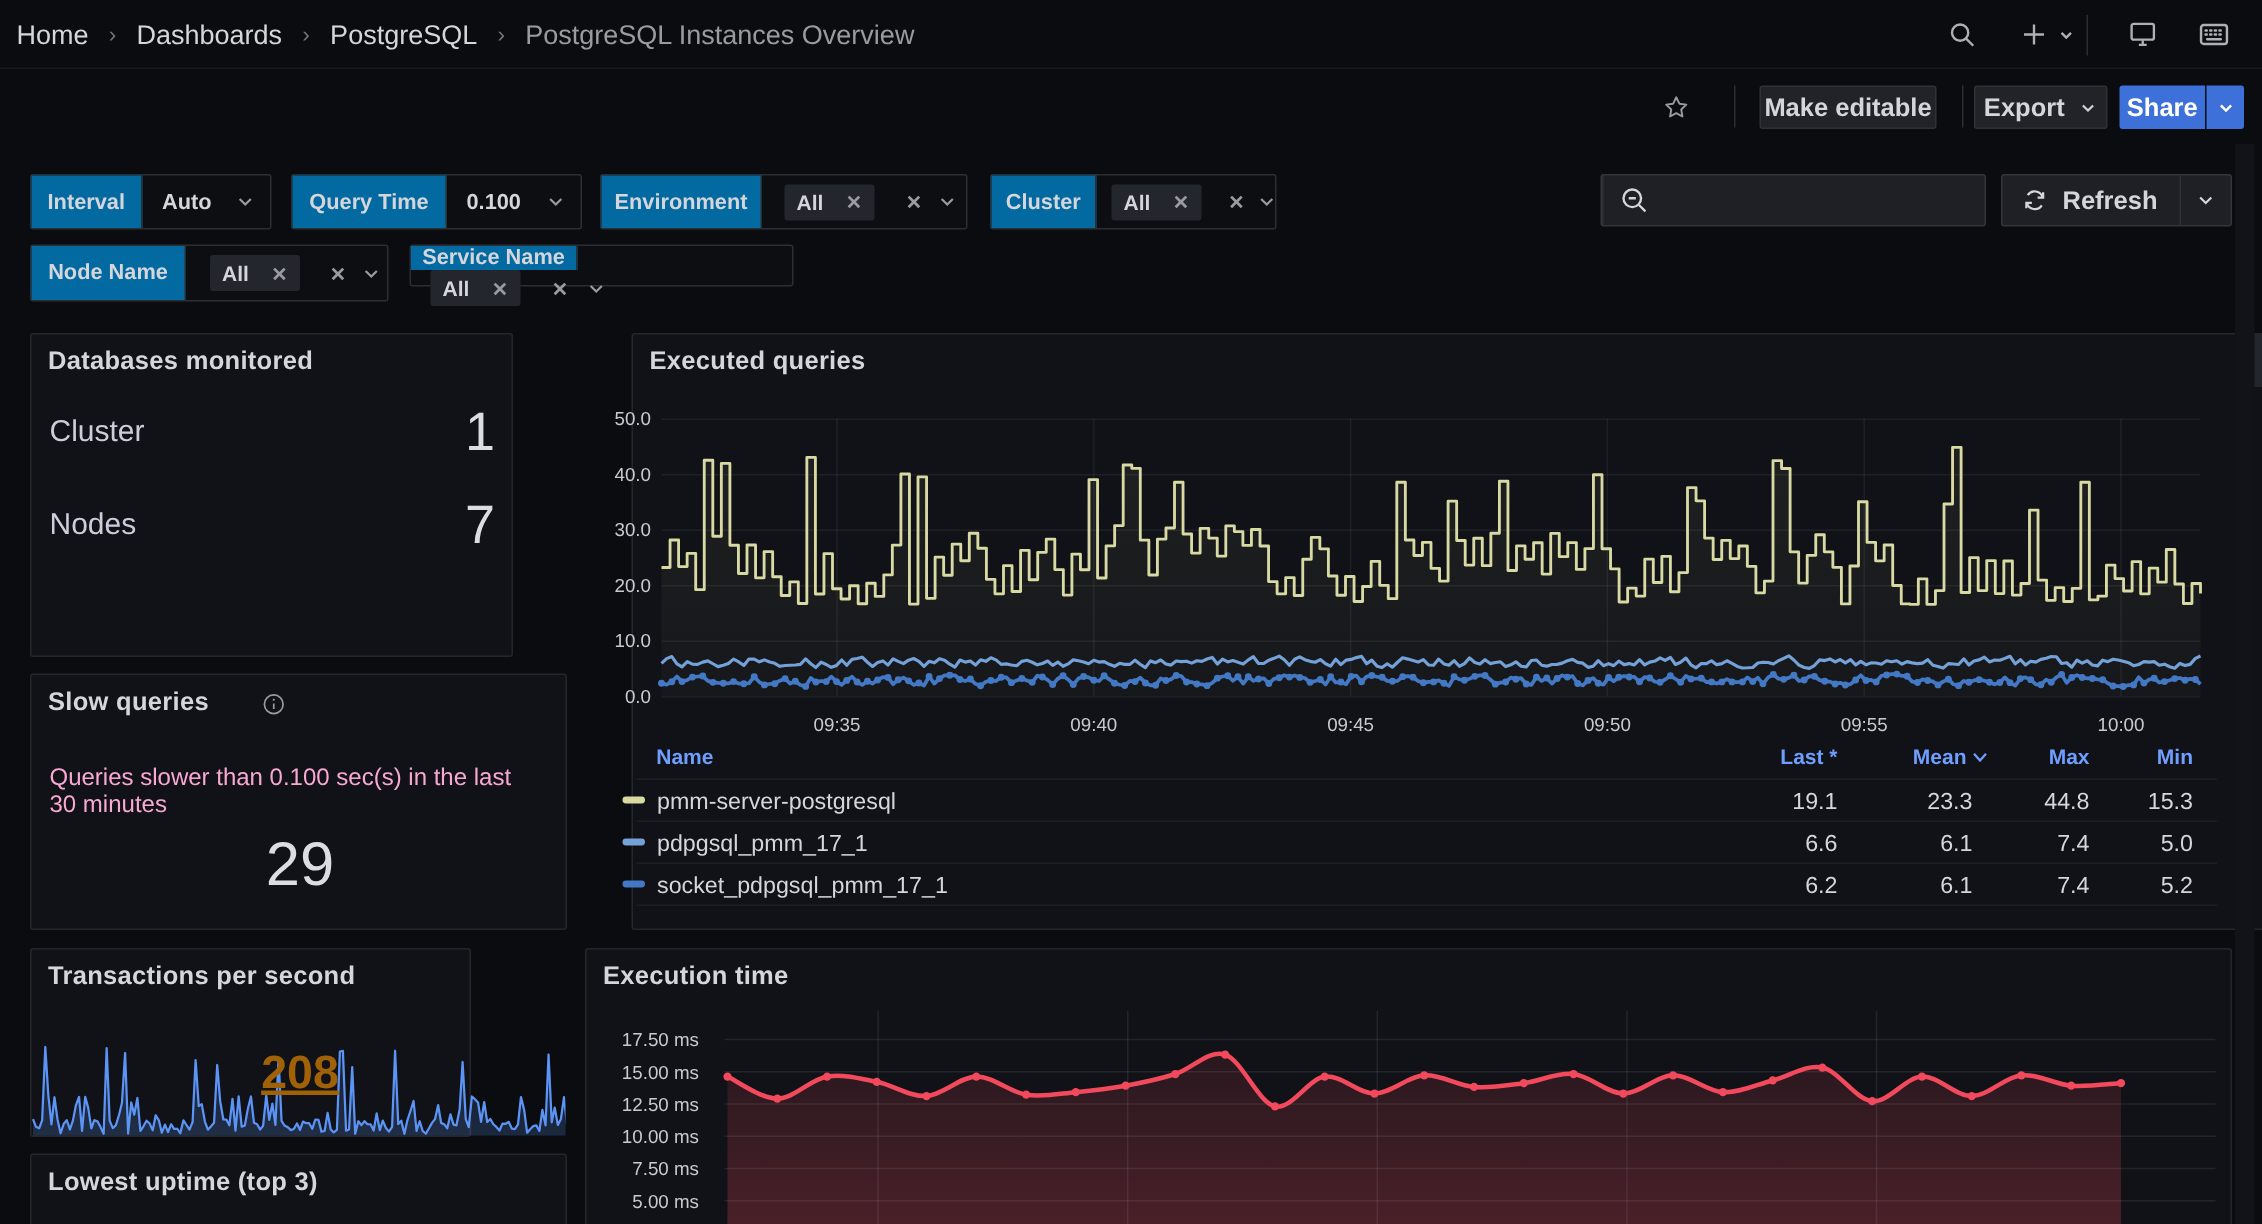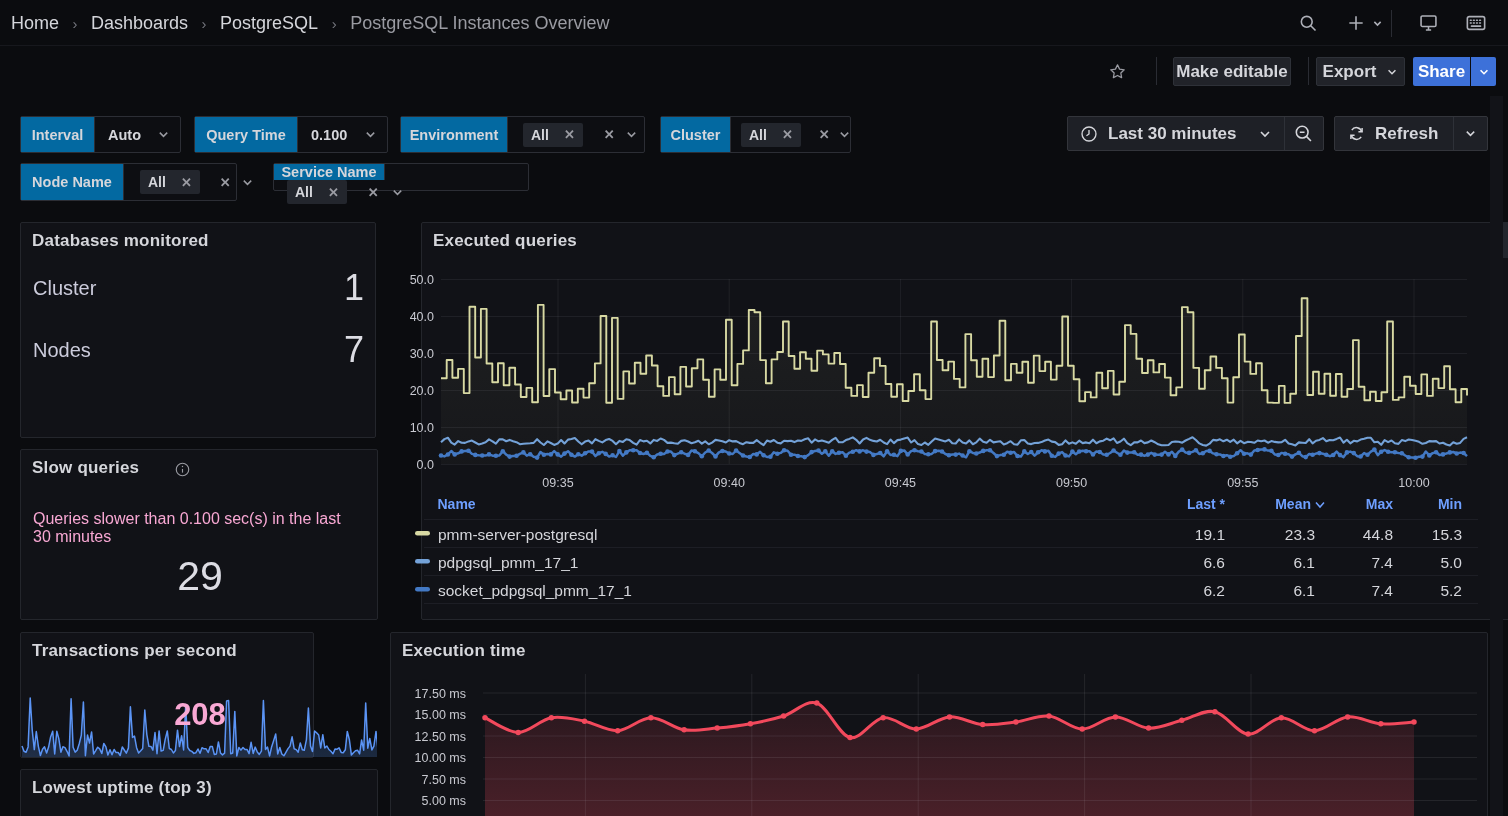--- a/index.html
+++ b/index.html
@@ -99,21 +99,21 @@
 <div class="fbox" style="left:660px;top:116px;width:191px;">
   <div class="flabel" style="width:70px;">Cluster</div>
   <div class="fval" style="padding-left:10px;gap:0;">
       <span class="chip">All<span class="xi" style="margin-left:8px;">✕</span></span>
       <span class="xi" style="margin-left:18px;">✕</span>
       <svg style="margin-left:8px;" width="13" height="13" viewBox="0 0 14 14" fill="none" stroke="#9a9ba2" stroke-width="1.6">
         <path d="M3 5l4 4 4-4"></path>
       </svg>
     </div>
 </div>
-<div class="fbox" style="left:20px;top:163px;width:217px;height:38px;">
+<div class="fbox" style="left:20px;top:163px;width:239px;height:38px;">
   <div class="flabel" style="width:103px;">Node Name</div>
   <div class="fval" style="padding-left:16px;gap:0;">
       <span class="chip">All<span class="xi" style="margin-left:8px;">✕</span></span>
       <span class="xi" style="margin-left:20px;">✕</span>
       <svg style="margin-left:10px;" width="13" height="13" viewBox="0 0 14 14" fill="none" stroke="#9a9ba2" stroke-width="1.6">
         <path d="M3 5l4 4 4-4"></path>
       </svg>
     </div>
 </div>
 <div class="fbox" style="left:273px;top:163px;width:256px;height:28px;flex-direction:column;">
@@ -121,30 +121,20 @@
   <div class="fval" style="padding-left:13px;gap:0;">
       <span class="chip">All<span class="xi" style="margin-left:8px;">✕</span></span>
       <span class="xi" style="margin-left:21px;">✕</span>
       <svg style="margin-left:12px;" width="13" height="13" viewBox="0 0 14 14" fill="none" stroke="#9a9ba2" stroke-width="1.6">
         <path d="M3 5l4 4 4-4"></path>
       </svg>
     </div>
 </div>
 
 <div class="fbox" style="left:1067px;top:116px;width:257px;height:35px;background:#1e2026;border-color:#33353b;">
-  <div class="fval" style="gap:10px;padding:0 12px;font-size:17px;width:216px;flex:0 0 auto;">
-    <svg width="18" height="18" viewBox="0 0 24 24" fill="none" stroke="#d5d6db" stroke-width="1.8">
-        <circle cx="12" cy="12" r="9.3"></circle>
-        <path d="M12 6.8V12l-3.4 2.3"></path>
-      </svg>
-    Last 30 minutes
-    <svg style="margin-left:auto;" width="14" height="14" viewBox="0 0 14 14" fill="none" stroke="#d5d6db" stroke-width="1.6">
-        <path d="M3 5l4 4 4-4"></path>
-      </svg>
-  </div>
   <div style="width:1px;background:#2e3138;"></div>
   <div style="display:flex;align-items:center;justify-content:center;width:40px;">
     <svg width="21" height="21" viewBox="0 0 24 24" fill="none" stroke="#d5d6db" stroke-width="1.8">
         <circle cx="10.5" cy="10.5" r="6.7"></circle>
         <path d="M15.6 15.6L20.5 20.5M7.8 10.5h5.4"></path>
       </svg>
   </div>
 </div>
 <div class="fbox" style="left:1334px;top:116px;width:154px;height:35px;background:#1e2026;border-color:#33353b;text-align:right;">
   <div class="fval" style="gap:10px;padding:0 13px;font-size:17px;">
@@ -155,21 +145,21 @@
     Refresh
   </div>
   <div style="width:1px;background:#2e3138;"></div>
   <div style="display:flex;align-items:center;justify-content:center;width:33px;">
     <svg width="13" height="13" viewBox="0 0 14 14" fill="none" stroke="#d5d6db" stroke-width="1.6">
         <path d="M3 5l4 4 4-4"></path>
       </svg>
   </div>
 </div>
 
-<div class="panel" style="left:20px;top:222px;width:356px;height:216px;">
+<div class="panel" style="left:20px;top:222px;width:322px;height:216px;">
   <div class="ptitle">Databases monitored</div>
   <div class="statrow" style="top:43px;height:44px;">
       <span class="statlab">Cluster</span>
       <span class="statval">1</span>
     </div>
   <div class="statrow" style="top:105px;height:44px;">
       <span class="statlab">Nodes</span>
       <span class="statval">7</span>
     </div>
 </div>
@@ -180,21 +170,21 @@
       <circle cx="12" cy="12" r="8.8"></circle>
       <path d="M12 11.2v5.2"></path>
       <circle cx="12" cy="7.8" r="1" fill="#9a9ba2" stroke="none"></circle>
     </svg>
   <div class="abs" style="left:12px;top:60px;width:328px;font-size:16px;color:#f9a8d4;line-height:17.5px;">Queries slower than 0.100 sec(s) in the last 30 minutes</div>
   <div class="abs" style="left:0;top:103px;width:358px;text-align:center;font-size:41px;font-weight:500;color:#dcdce3;">29</div>
 </div>
 
 <div class="panel" style="left:20px;top:632px;width:294px;height:126px;">
   <div class="ptitle">Transactions per second</div>
-  <div class="abs" style="left:0;top:64px;width:358px;text-align:center;font-size:31px;font-weight:700;color:#f9a8d4;z-index:2;">208</div>
+  <div class="abs" style="left:0;top:64px;width:358px;text-align:center;font-size:31px;font-weight:700;color:#a16207;z-index:2;text-decoration:underline;">208</div>
   <svg class="abs" style="left:0;top:0;" width="356" height="124" viewBox="20 632 356 124">
     <path d="M21.0 745.1 L23.0 750.2 L25.1 751.2 L27.1 745.9 L29.2 697.0 L31.2 729.0 L33.3 748.6 L35.3 730.5 L37.4 745.6 L39.4 754.5 L41.5 748.2 L43.5 745.8 L45.6 752.0 L47.6 746.1 L49.6 735.9 L51.7 730.3 L53.7 753.0 L55.8 730.2 L57.8 737.6 L59.9 751.2 L61.9 745.8 L64.0 746.6 L66.0 750.3 L68.1 754.9 L70.1 697.8 L72.1 746.2 L74.2 751.1 L76.2 749.3 L78.3 742.5 L80.3 734.3 L82.4 701.0 L84.4 754.7 L86.5 734.0 L88.5 742.1 L90.6 731.0 L92.6 753.0 L94.7 749.7 L96.7 746.2 L98.7 747.9 L100.8 752.5 L102.8 742.5 L104.9 745.9 L106.9 754.1 L109.0 748.7 L111.0 753.7 L113.1 748.5 L115.1 751.6 L117.2 751.5 L119.2 754.5 L121.3 745.9 L123.3 749.0 L125.3 752.1 L127.4 747.1 L129.4 705.7 L131.5 736.4 L133.5 735.1 L135.6 746.7 L137.6 752.1 L139.7 749.8 L141.7 747.5 L143.8 709.0 L145.8 733.3 L147.9 745.3 L149.9 745.4 L151.9 749.2 L154.0 731.6 L156.0 752.7 L158.1 729.9 L160.1 750.1 L162.2 749.4 L164.2 738.4 L166.3 730.0 L168.3 747.5 L170.4 748.5 L172.4 752.0 L174.4 749.6 L176.5 729.2 L178.5 745.6 L180.6 734.7 L182.6 748.9 L184.7 704.5 L186.7 746.3 L188.8 749.5 L190.8 750.4 L192.9 752.4 L194.9 751.7 L197.0 748.0 L199.0 752.3 L201.0 746.7 L203.1 747.8 L205.1 747.8 L207.2 751.5 L209.2 745.4 L211.3 745.5 L213.3 753.4 L215.4 753.0 L217.4 740.9 L219.5 752.0 L221.5 753.9 L223.6 752.2 L225.6 700.0 L227.6 699.6 L229.7 752.8 L231.7 752.0 L233.8 710.4 L235.8 754.9 L237.9 746.5 L239.9 749.1 L242.0 746.5 L244.0 748.5 L246.1 748.6 L248.1 752.7 L250.1 741.3 L252.2 752.4 L254.2 746.1 L256.3 751.0 L258.3 753.4 L260.4 750.2 L262.4 699.5 L264.5 748.4 L266.5 746.1 L268.6 754.9 L270.6 745.9 L272.7 739.5 L274.7 733.0 L276.7 753.0 L278.8 746.5 L280.8 753.0 L282.9 754.8 L284.9 751.3 L287.0 747.6 L289.0 745.1 L291.1 735.8 L293.1 747.7 L295.2 748.6 L297.2 751.2 L299.3 741.9 L301.3 748.7 L303.3 749.2 L305.4 738.8 L307.4 707.0 L309.5 745.1 L311.5 750.4 L313.6 730.0 L315.6 731.8 L317.7 734.0 L319.7 746.9 L321.8 733.7 L323.8 747.0 L325.9 745.0 L327.9 748.5 L329.9 750.3 L332.0 752.7 L334.0 748.1 L336.1 748.2 L338.1 746.9 L340.2 751.4 L342.2 751.8 L344.3 748.8 L346.3 730.4 L348.4 738.8 L350.4 754.1 L352.4 751.8 L354.5 749.7 L356.5 749.2 L358.6 752.9 L360.6 738.9 L362.7 749.2 L364.7 702.0 L366.8 747.2 L368.8 737.4 L370.9 748.9 L372.9 745.2 L375.0 730.4 L377.0 748.6 L377.0 757.0 L21.0 757.0 Z" fill="url(#spfill)"></path>
     <path d="M21.0 745.1 L23.0 750.2 L25.1 751.2 L27.1 745.9 L29.2 697.0 L31.2 729.0 L33.3 748.6 L35.3 730.5 L37.4 745.6 L39.4 754.5 L41.5 748.2 L43.5 745.8 L45.6 752.0 L47.6 746.1 L49.6 735.9 L51.7 730.3 L53.7 753.0 L55.8 730.2 L57.8 737.6 L59.9 751.2 L61.9 745.8 L64.0 746.6 L66.0 750.3 L68.1 754.9 L70.1 697.8 L72.1 746.2 L74.2 751.1 L76.2 749.3 L78.3 742.5 L80.3 734.3 L82.4 701.0 L84.4 754.7 L86.5 734.0 L88.5 742.1 L90.6 731.0 L92.6 753.0 L94.7 749.7 L96.7 746.2 L98.7 747.9 L100.8 752.5 L102.8 742.5 L104.9 745.9 L106.9 754.1 L109.0 748.7 L111.0 753.7 L113.1 748.5 L115.1 751.6 L117.2 751.5 L119.2 754.5 L121.3 745.9 L123.3 749.0 L125.3 752.1 L127.4 747.1 L129.4 705.7 L131.5 736.4 L133.5 735.1 L135.6 746.7 L137.6 752.1 L139.7 749.8 L141.7 747.5 L143.8 709.0 L145.8 733.3 L147.9 745.3 L149.9 745.4 L151.9 749.2 L154.0 731.6 L156.0 752.7 L158.1 729.9 L160.1 750.1 L162.2 749.4 L164.2 738.4 L166.3 730.0 L168.3 747.5 L170.4 748.5 L172.4 752.0 L174.4 749.6 L176.5 729.2 L178.5 745.6 L180.6 734.7 L182.6 748.9 L184.7 704.5 L186.7 746.3 L188.8 749.5 L190.8 750.4 L192.9 752.4 L194.9 751.7 L197.0 748.0 L199.0 752.3 L201.0 746.7 L203.1 747.8 L205.1 747.8 L207.2 751.5 L209.2 745.4 L211.3 745.5 L213.3 753.4 L215.4 753.0 L217.4 740.9 L219.5 752.0 L221.5 753.9 L223.6 752.2 L225.6 700.0 L227.6 699.6 L229.7 752.8 L231.7 752.0 L233.8 710.4 L235.8 754.9 L237.9 746.5 L239.9 749.1 L242.0 746.5 L244.0 748.5 L246.1 748.6 L248.1 752.7 L250.1 741.3 L252.2 752.4 L254.2 746.1 L256.3 751.0 L258.3 753.4 L260.4 750.2 L262.4 699.5 L264.5 748.4 L266.5 746.1 L268.6 754.9 L270.6 745.9 L272.7 739.5 L274.7 733.0 L276.7 753.0 L278.8 746.5 L280.8 753.0 L282.9 754.8 L284.9 751.3 L287.0 747.6 L289.0 745.1 L291.1 735.8 L293.1 747.7 L295.2 748.6 L297.2 751.2 L299.3 741.9 L301.3 748.7 L303.3 749.2 L305.4 738.8 L307.4 707.0 L309.5 745.1 L311.5 750.4 L313.6 730.0 L315.6 731.8 L317.7 734.0 L319.7 746.9 L321.8 733.7 L323.8 747.0 L325.9 745.0 L327.9 748.5 L329.9 750.3 L332.0 752.7 L334.0 748.1 L336.1 748.2 L338.1 746.9 L340.2 751.4 L342.2 751.8 L344.3 748.8 L346.3 730.4 L348.4 738.8 L350.4 754.1 L352.4 751.8 L354.5 749.7 L356.5 749.2 L358.6 752.9 L360.6 738.9 L362.7 749.2 L364.7 702.0 L366.8 747.2 L368.8 737.4 L370.9 748.9 L372.9 745.2 L375.0 730.4 L377.0 748.6" fill="none" stroke="#5b94f5" stroke-width="1.5" stroke-linejoin="round"></path>
     <defs>
         <linearGradient id="spfill" x1="0" y1="660" x2="0" y2="758" gradientUnits="userSpaceOnUse">
       <stop offset="0" stop-color="rgba(87,148,242,0.02)"></stop>
           <stop offset="1" stop-color="rgba(87,148,242,0.22)"></stop>
     </linearGradient>
       </defs>
   </svg>

